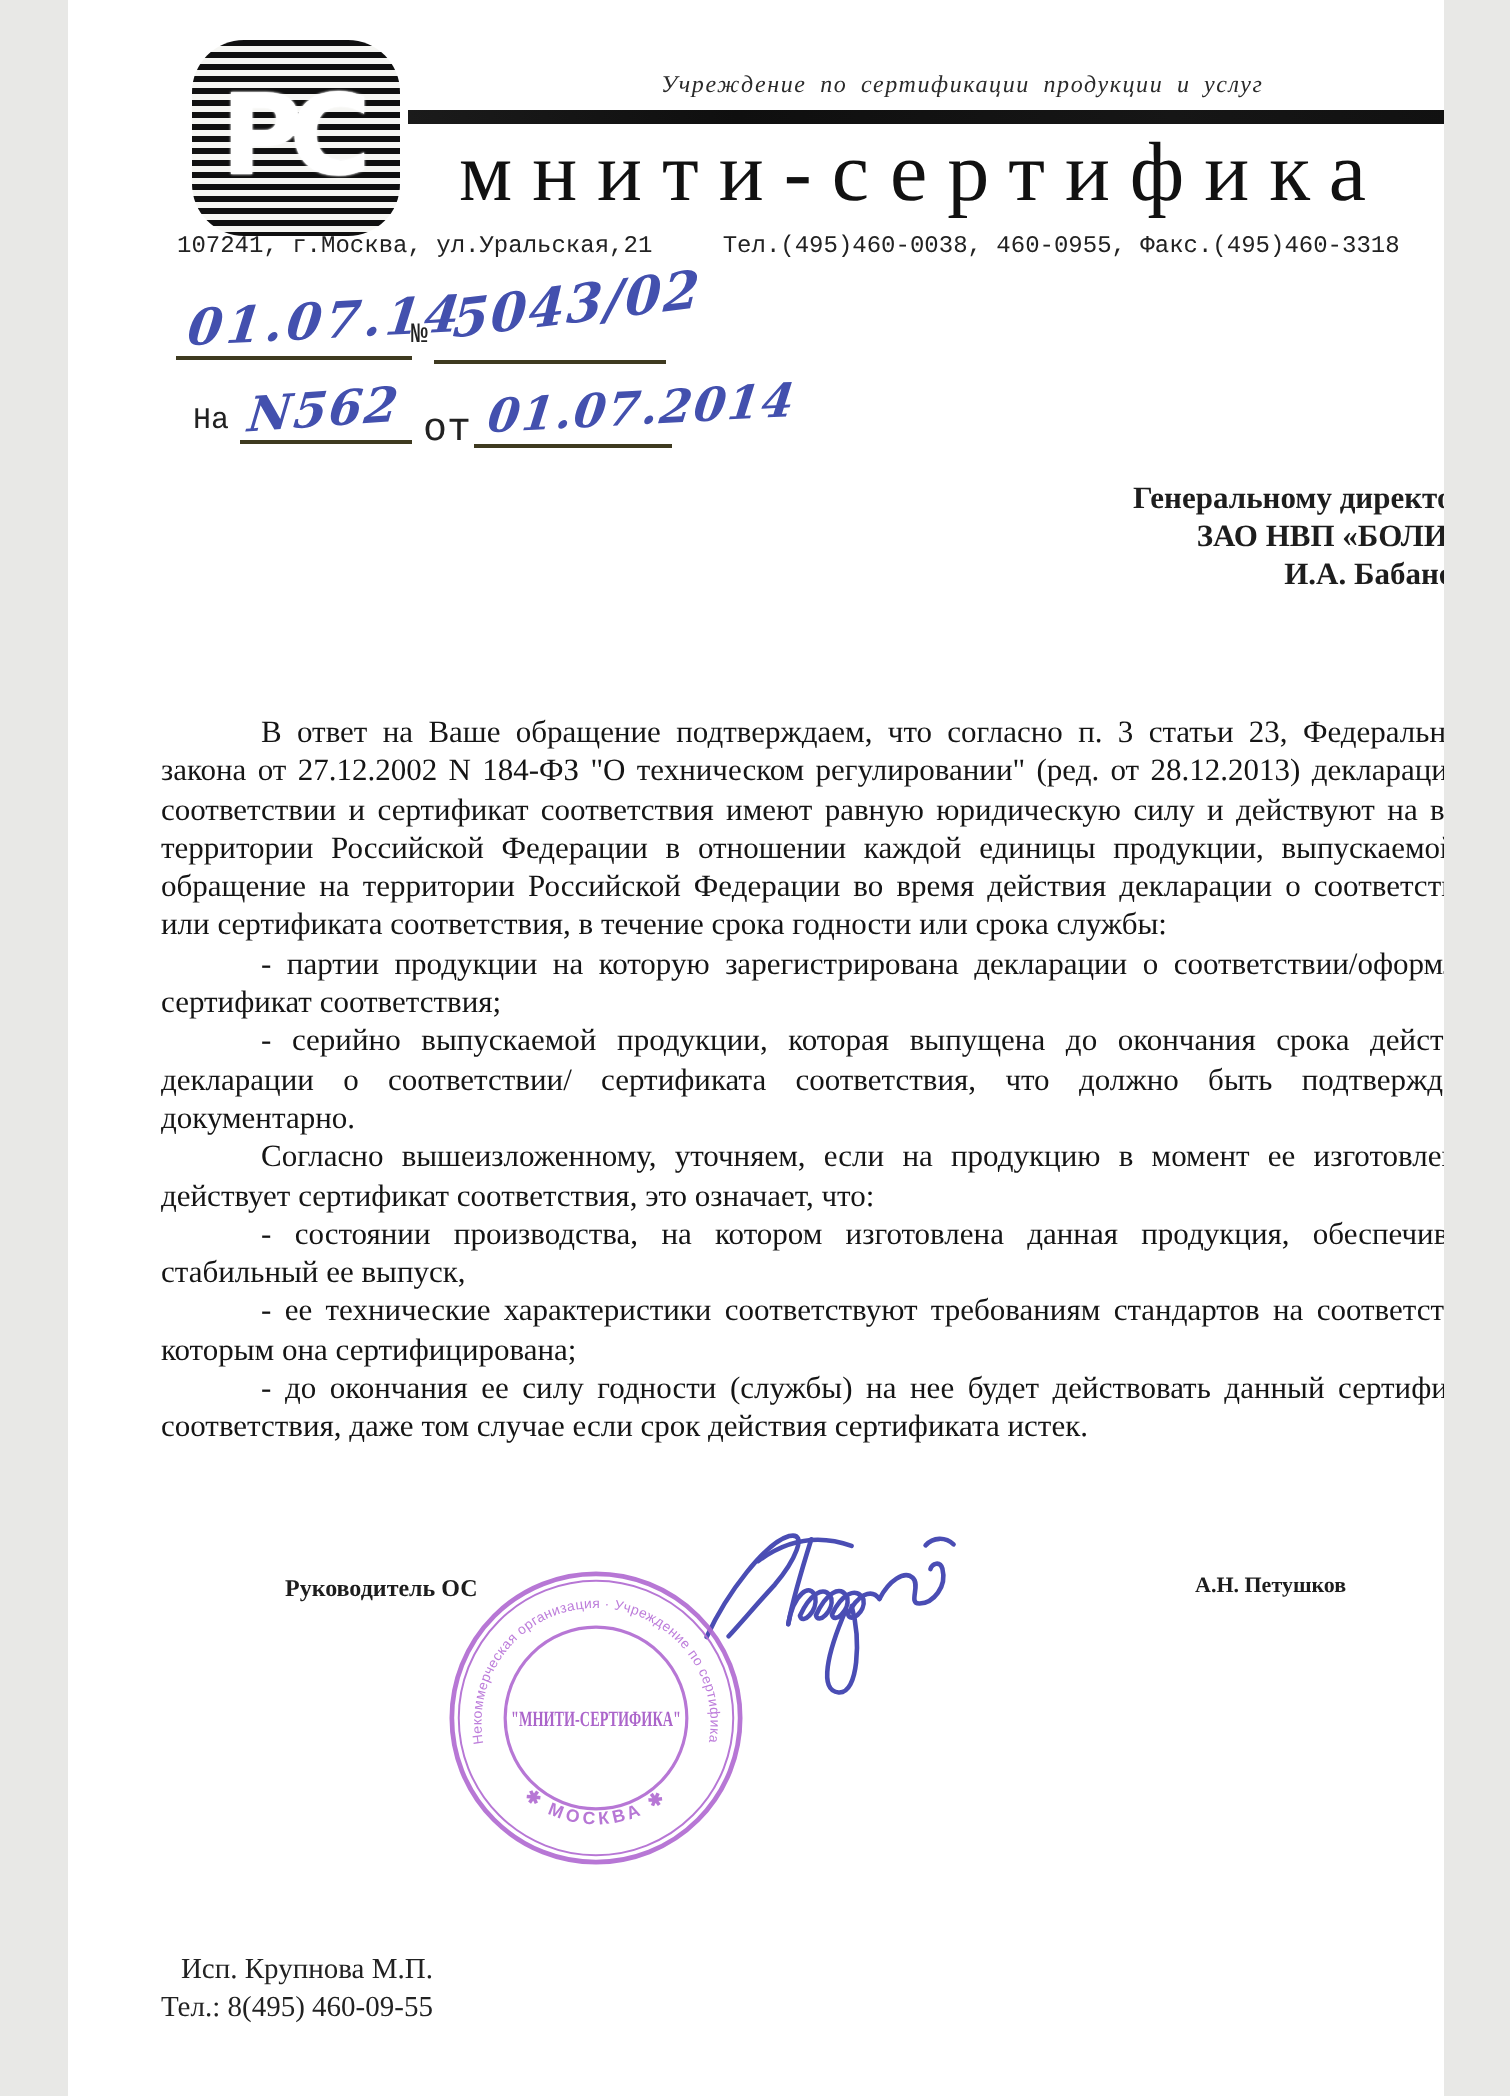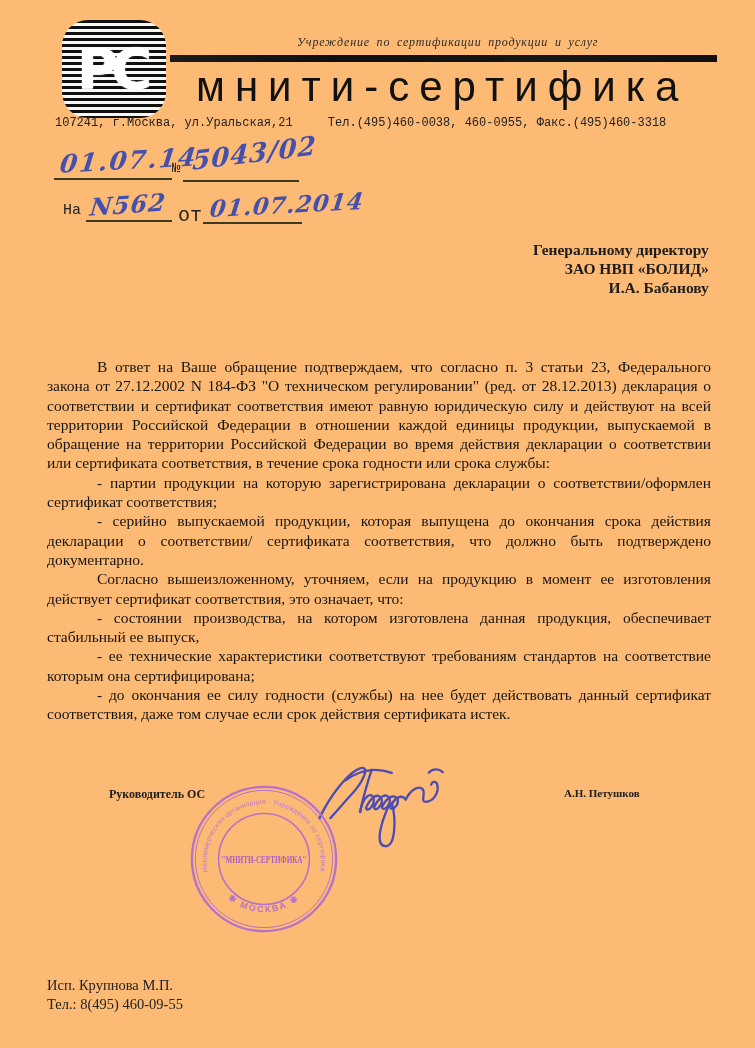--- a/index.html
+++ b/index.html
@@ -1,18 +1,18 @@
 <!DOCTYPE html>
 <html lang="ru"><head>
 <meta charset="utf-8">
 <style>
   html,body{margin:0;padding:0;background:#e8e8e6;}
   .page{
-    position:relative;width:755px;height:1048px;margin:0 auto;
-    background:#fdba74;overflow:hidden;
+    position:relative;width:688px;height:1048px;margin:0 auto;
+    background:#ffffff;overflow:hidden;
     font-family:"Liberation Serif",serif;color:#1d1d1d;
   }
   
   .logo{
     position:absolute;left:62px;top:20px;width:104px;height:98px;
     border-radius:26px;
     background:repeating-linear-gradient(180deg,#101010 0 3px,#f6f6f3 3px 6px);
     display:flex;align-items:center;justify-content:center;
   }
   .logo-letters{
@@ -25,21 +25,21 @@
     font-family:Liberation Serif, serif;font-style:italic;
     font-size:12px;letter-spacing:.8px;word-spacing:3px;color:#2a2a2a;
     white-space:nowrap;
   }
   .head-bar{
     position:absolute;left:170px;top:55px;width:547px;height:7px;
     background:linear-gradient(90deg,#1b1b1b,#0f0f0f 30%,#161616 70%,#101010);
   }
   .org-name{
     position:absolute;left:196px;top:64px;
-    font-family:Liberation Sans, sans-serif;font-size:42px;line-height:1.1;
+    font-family:Liberation Serif, serif;font-size:42px;line-height:1.1;
     letter-spacing:10px;color:#111;white-space:nowrap;
   }
   .contacts{
     position:absolute;left:55px;top:116px;
     font-family:"Liberation Mono",monospace;font-size:12px;color:#222;
     white-space:nowrap;
   }
   .contacts .phones{margin-left:28px;}
   
   .hw{
@@ -74,21 +74,21 @@
     font-size:15.5px;line-height:19.3px;color:#151515;
   }
   .letter-body p{margin:0;text-align:justify;text-indent:50px;}
   
   .sig-title{position:absolute;left:65px;top:787px;font-weight:bold;font-size:12px;white-space:nowrap;margin-left:44px;}
   .sig-name{position:absolute;left:564px;top:787px;font-weight:bold;font-size:11px;white-space:nowrap;}
   .signature{position:absolute;left:316px;top:758px;width:150px;height:100px;}
   
   .stamp{position:absolute;left:186px;top:781px;width:156px;height:156px;opacity:.92;}
   
-  .footer{position:absolute;left:47px;top:976px;font-size:14.5px;line-height:19px;color:#222;}
+  .footer{position:absolute;left:47px;top:976px;font-size:14.5px;line-height:19px;color:#222;text-align:right;}
   .footer p{margin:0;}
 </style>
 </head>
 <body>
 
 <div class="page">
 
   <div class="logo">
     <span class="logo-letters">РС</span>
   </div>

